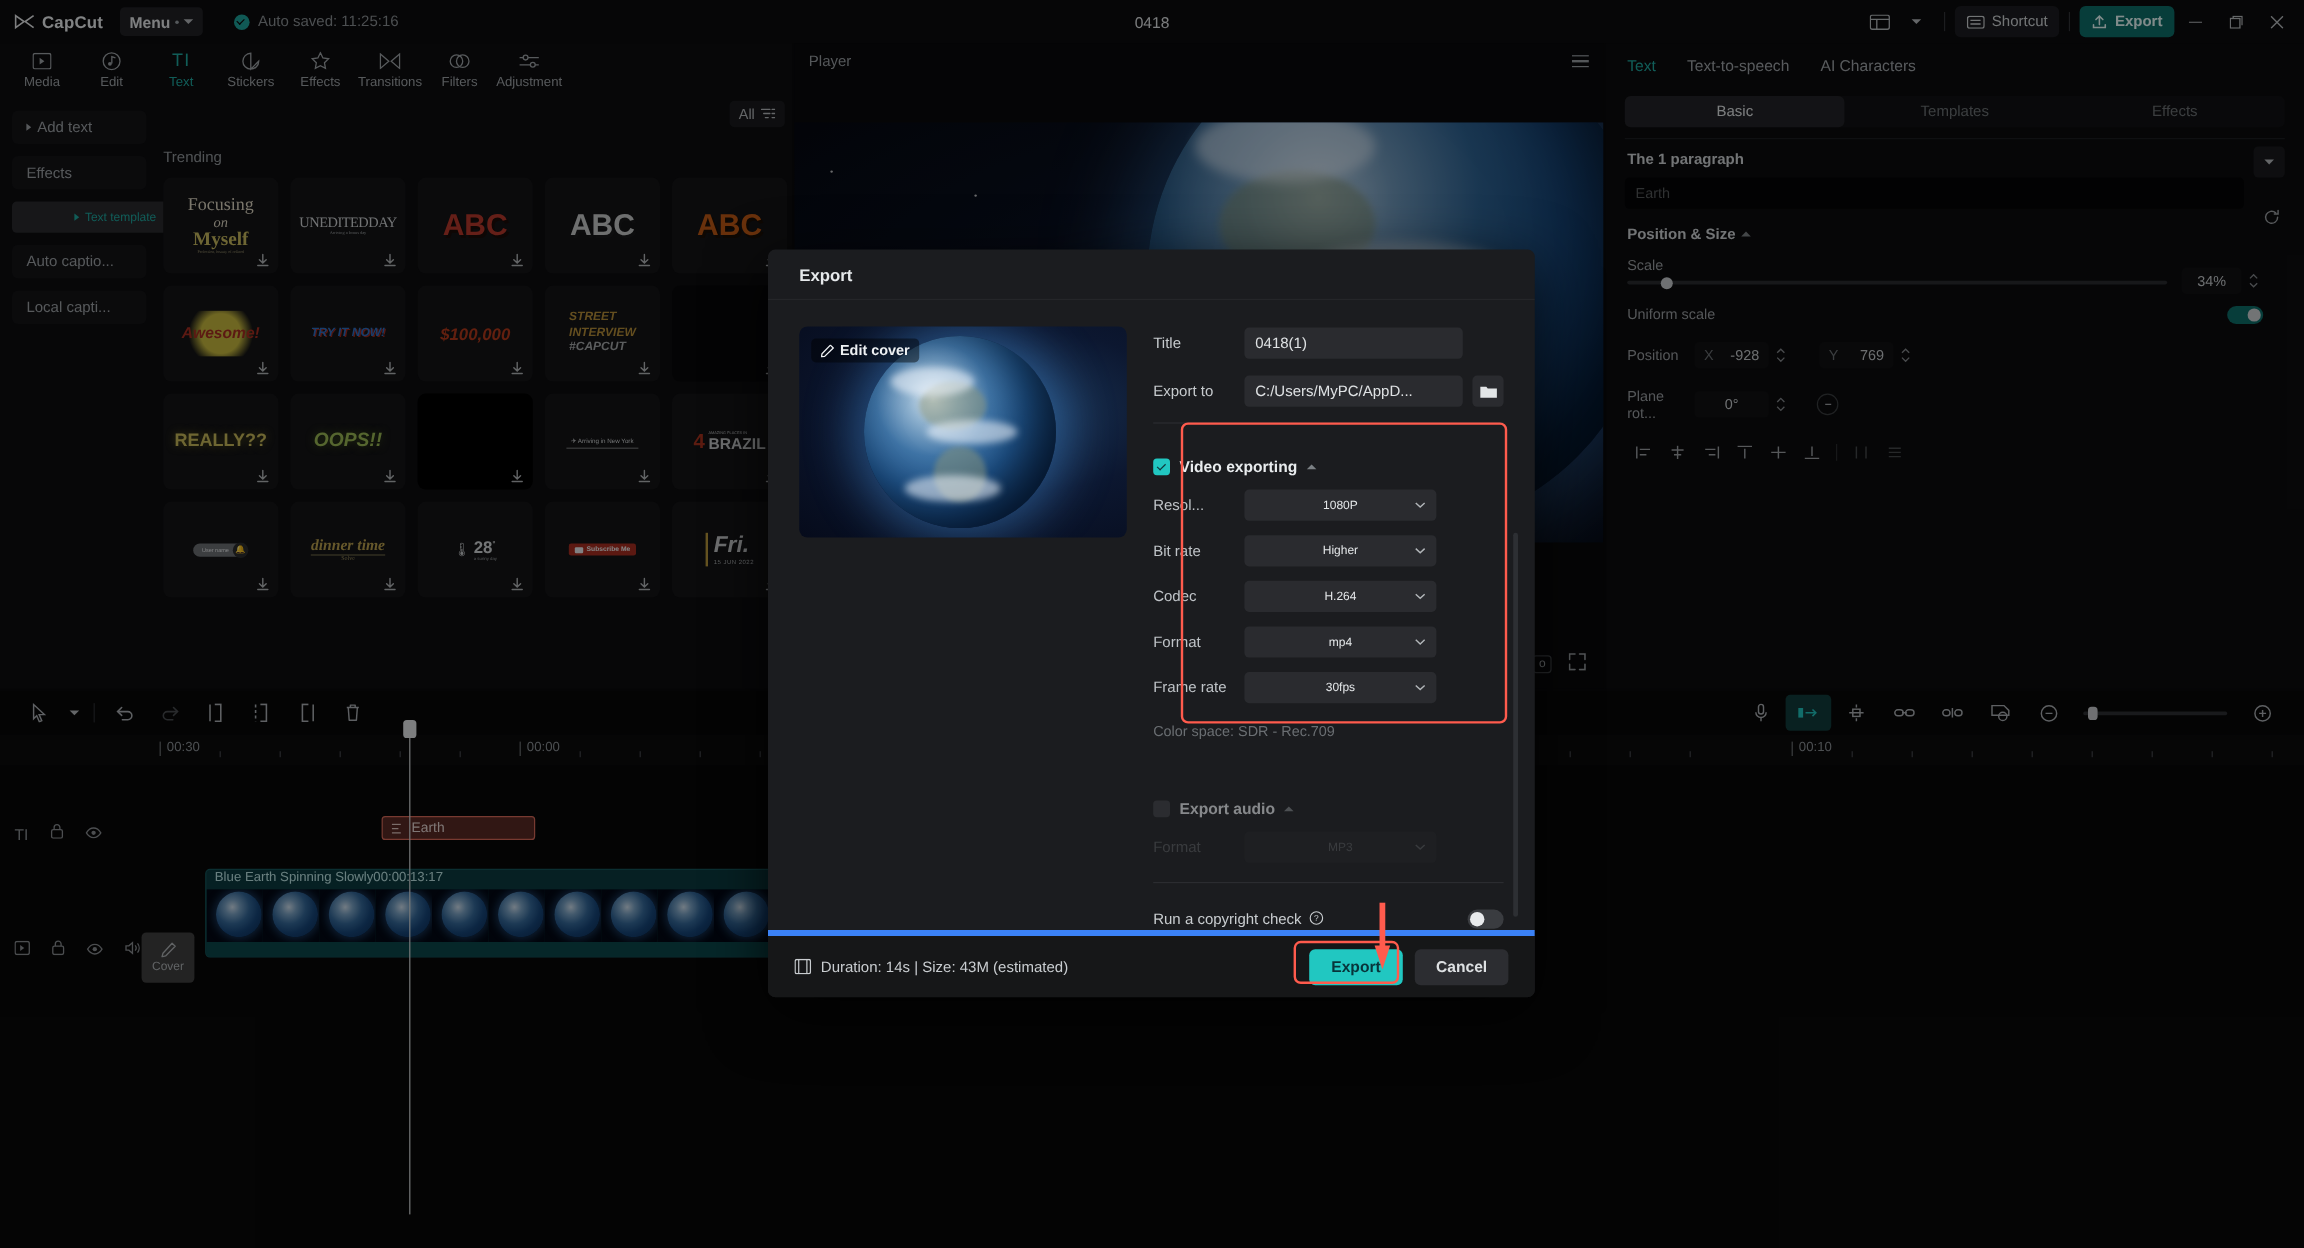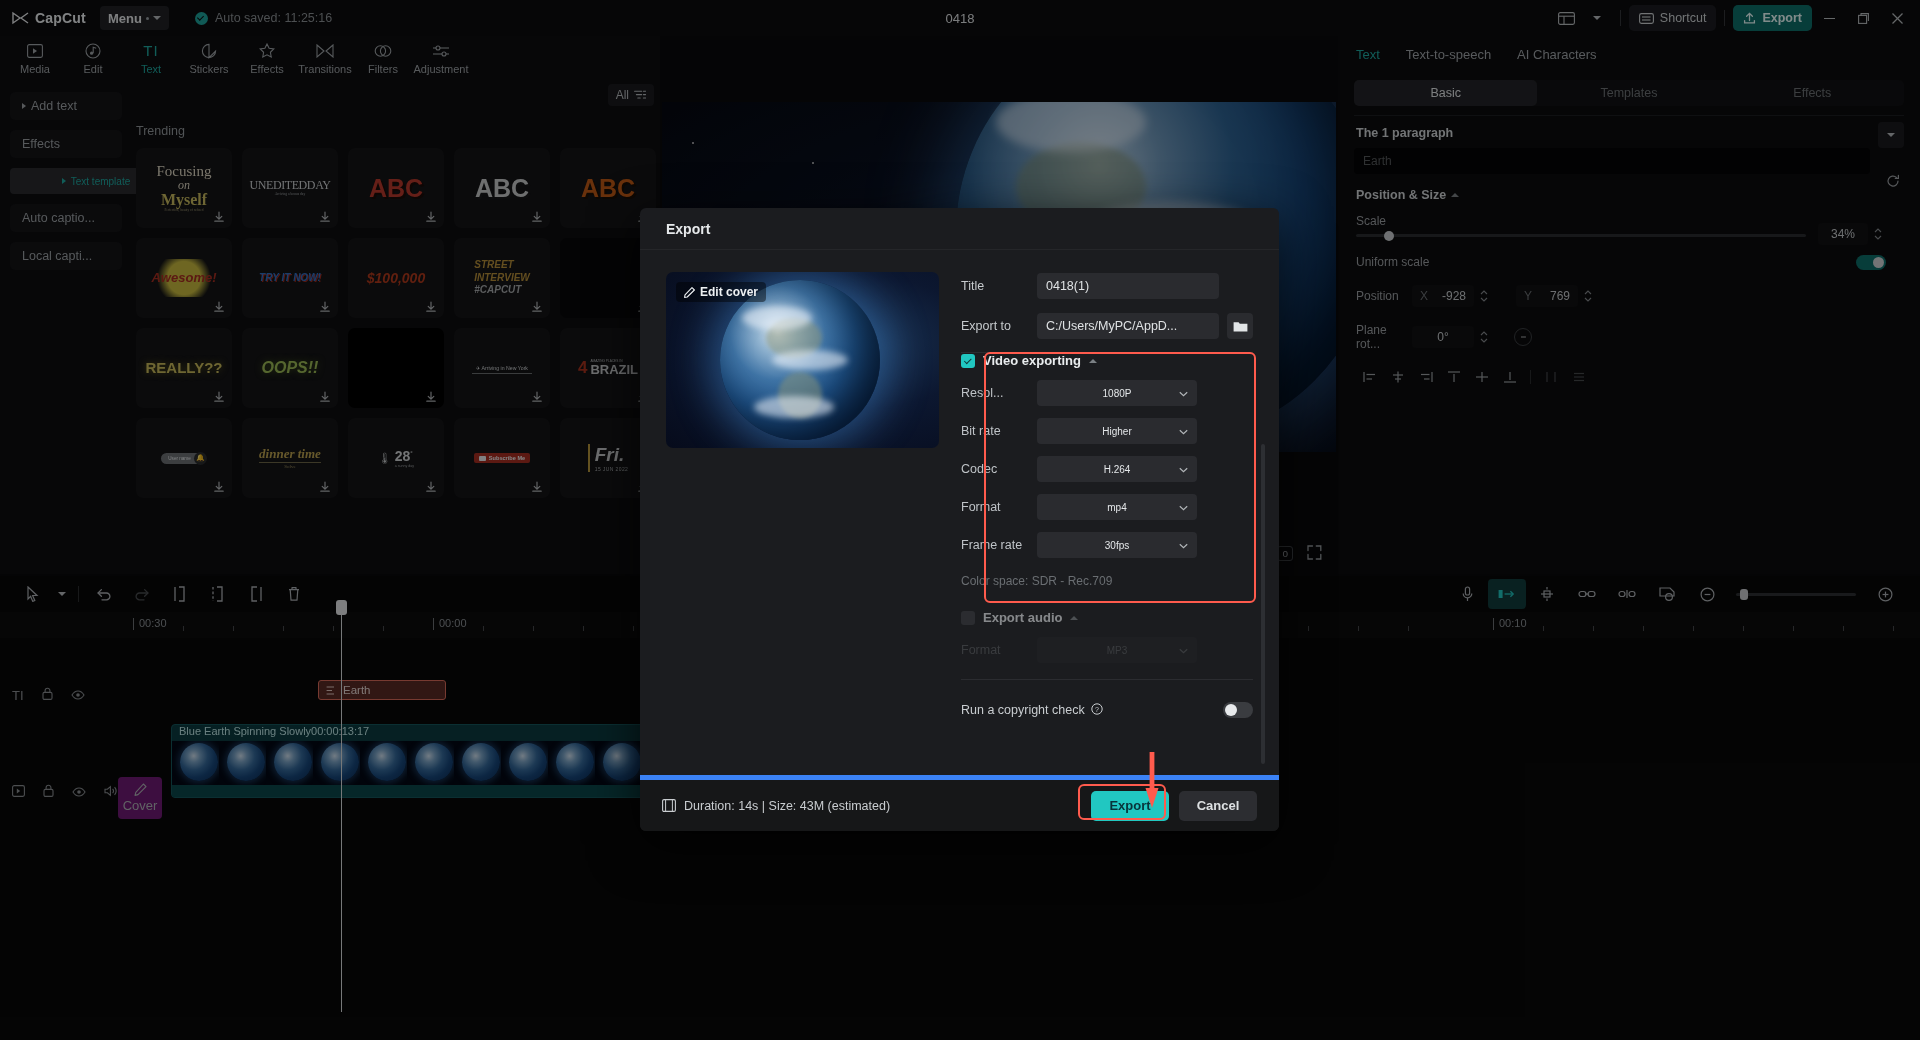--- a/index.html
+++ b/index.html
@@ -174,22 +174,22 @@
   .thumb{width:47px;height:44px;position:relative;background:#030814;overflow:hidden;flex:0 0 auto;}
   .thumb .g{
     position:absolute;left:8px;top:2px;width:38px;height:38px;border-radius:50%;
     background:radial-gradient(circle at 36% 34%, #cfe0ef 0%, #7aa3c6 18%, #35699a 40%, #17467a 62%, #0a2a52 100%);
     box-shadow:0 0 7px 2px rgba(70,150,225,.35);
   }
   .cv-foot{height:12px;background:#0b474c;}
   .playhead{position:absolute;top:-26px;width:1px;height:calc(100% + 26px);background:#d8dbdd;}
   .playhead .hd{position:absolute;left:-5px;top:-12px;width:11px;height:15px;border-radius:3px;background:#e3e6e8;}
   .cover-btn{
-    position:absolute;width:44px;height:42px;border-radius:4px;background:#701a75;display:flex;
-    flex-direction:column;align-items:center;justify-content:center;gap:2px;font-size:13px;color:#b0b4b7;cursor:pointer;
+    position:absolute;width:44px;height:42px;border-radius:4px;background:#404040;display:flex;
+    flex-direction:column;align-items:center;justify-content:center;gap:2px;font-size:10px;color:#b0b4b7;cursor:pointer;
   }
 
   
   .overlay{position:absolute;left:0;top:0;width:1920px;height:1040px;background:rgba(0,0,0,.45);}
   .modal{
     position:absolute;left:640px;top:208px;width:639px;height:623px;background:#1b1c1f;
     border-radius:6px;box-shadow:0 14px 50px rgba(0,0,0,.75);overflow:hidden;
   }
   .modal-head{height:42px;display:flex;align-items:center;padding-left:26px;font-size:14px;font-weight:600;color:#e6e9eb;
     border-bottom:1px solid #252629;}
@@ -215,21 +215,21 @@
   .finput{
     width:182px;height:26px;background:#2a2b2f;border-radius:4px;display:flex;align-items:center;
     padding:0 9px;font-size:12.5px;color:#dfe2e4;
   }
   .folder-btn{width:26px;height:26px;margin-left:8px;background:#2a2b2f;border-radius:4px;display:flex;align-items:center;justify-content:center;cursor:pointer;}
   .divider{height:1px;background:#2b2c30;margin:2px 0 0 0;}
   .hl-box{
     position:absolute;left:328px;top:347px;width:272px;height:251px;border:2.5px solid #ff5b4d;border-radius:6px;
     pointer-events:none;
   }
-  .group{padding:0 0 0 0;}
+  .group{padding:28px 0 0 0;}
   .group-head{display:flex;align-items:center;gap:8px;font-size:13px;font-weight:700;color:#e9ecee;}
   .cbx{width:14px;height:14px;border-radius:3px;background:#21c7c1;display:flex;align-items:center;justify-content:center;}
   .cbx::after{content:"";width:6px;height:3px;border-left:1.8px solid #10373a;border-bottom:1.8px solid #10373a;transform:rotate(-45deg) translate(0,-1px);}
   .cbx.off{background:#3a3c40;}
   .cbx.off::after{display:none;}
   .chev-up{width:0;height:0;border-left:4px solid transparent;border-right:4px solid transparent;border-bottom:4px solid #7b8084;}
   .srow{display:flex;align-items:center;height:26px;margin-top:12px;}
   .srow .slabel{width:76px;font-size:12.5px;color:#bfc3c7;}
   .sel{
     width:160px;height:26px;background:#2a2b2f;border-radius:4px;display:flex;align-items:center;
@@ -634,20 +634,28 @@
               <path d="M2.8 11.2h8.4" stroke="#cfd3d6" stroke-width="1.2" stroke-linecap="round"></path>
             </svg>
         </div>
 
       </div>
     </div>
   </div>
 </div>
 
 <div class="player">
+  <div class="player-head">
+    <span>Player</span>
+    <span class="burger">
+        <i></i>
+        <i></i>
+        <i></i>
+      </span>
+  </div>
   <div class="stage">
     <div class="stars">
       <i style="left:30px;top:40px;width:2px;height:2px;"></i>
       <i style="left:88px;top:120px;width:1.5px;height:1.5px;"></i>
       <i style="left:150px;top:60px;width:2px;height:2px;"></i>
       <i style="left:210px;top:200px;width:1.5px;height:1.5px;"></i>
       <i style="left:60px;top:260px;width:2px;height:2px;"></i>
       <i style="left:320px;top:30px;width:1.5px;height:1.5px;"></i>
       <i style="left:420px;top:300px;width:2px;height:2px;"></i>
       <i style="left:520px;top:90px;width:1.5px;height:1.5px;"></i>

